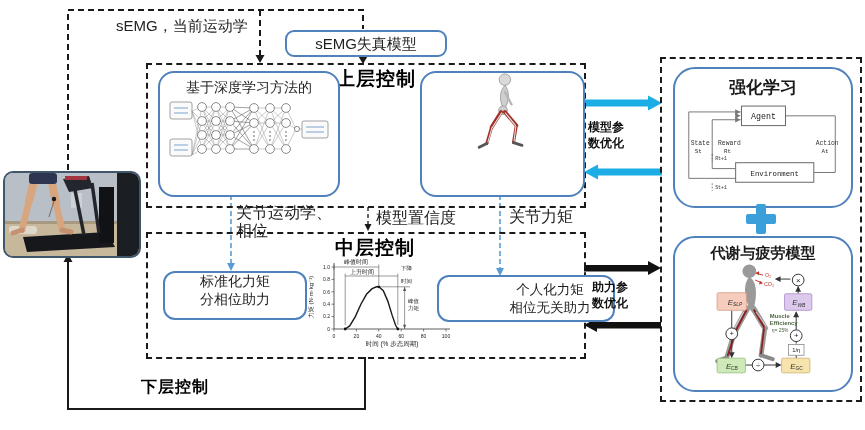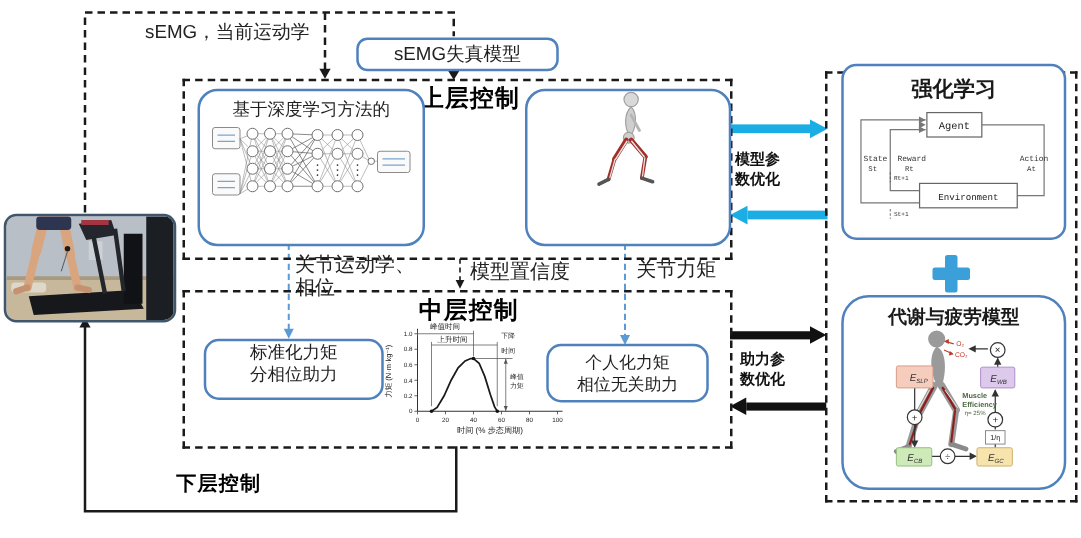--- a/index.html
+++ b/index.html
@@ -226,21 +226,21 @@
 
 <div class="dashed-box" style="left:146px;top:232px;width:436px;height:123px;"></div>
 <div class="layer-title" style="left:335px;top:235px;">中层控制</div>
 
 <div class="rbox" style="left:163px;top:271px;width:140px;height:45px;border-radius:12px;justify-content:flex-start;">
   <div class="bt" style="padding-top:0;">
     <span>标准化力矩</span><br><span>分相位助力</span>
   </div>
 </div>
 
-<div class="rbox" style="left:437px;top:275px;width:126px;height:43px;border-radius:12px;justify-content:center;">
+<div class="rbox" style="left:437px;top:275px;width:126px;height:43px;border-radius:12px;justify-content:center;padding-left:48px;">
   <div class="bt" style="padding-top:0;font-size:13.5px;">
     <span>个人化力矩</span><br><span>相位无关助力</span>
   </div>
 </div>
 
 <svg id="torque-chart" class="abs" width="152" height="112" viewBox="0 0 152 112" style="left:304px;top:245px;">
   <g stroke="#333" stroke-width="0.8" fill="none">
     <line x1="30" y1="18" x2="30" y2="84"></line>
     <line x1="30" y1="84" x2="146" y2="84"></line>
   </g>
@@ -306,21 +306,21 @@
 
 <div class="arrow-label" style="left:588px;top:119px;width:64px;">
   <span>模型参</span><br><span>数优化</span>
 </div>
 <div class="arrow-label" style="left:592px;top:279px;width:64px;">
   <span>助力参</span><br><span>数优化</span>
 </div>
 
 <div class="dashed-box" style="left:660px;top:57px;width:198px;height:341px;"></div>
 
-<div class="rbox" style="left:673px;top:51px;width:176px;height:137px;border-radius:12px;">
+<div class="rbox" style="left:673px;top:67px;width:176px;height:137px;border-radius:22px;">
   <div style="font-weight:bold;font-size:17px;padding-top:7px;">强化学习</div>
   <svg width="168" height="104" viewBox="0 0 172 104">
     <g fill="none" stroke="#777" stroke-width="1">
       <path d="M138 74 H160 V16 H109"></path>
       <path d="M58 80 H10 V12 H63"></path>
       <path d="M58 70 H34 V20 H63"></path>
     </g>
     <polygon points="63,16 57.5,13 57.5,19" fill="#777"></polygon>
     <polygon points="63,12 57.5,9.2 57.5,14.8" fill="#777"></polygon>
     <polygon points="63,20 57.5,17.2 57.5,22.8" fill="#777"></polygon>

